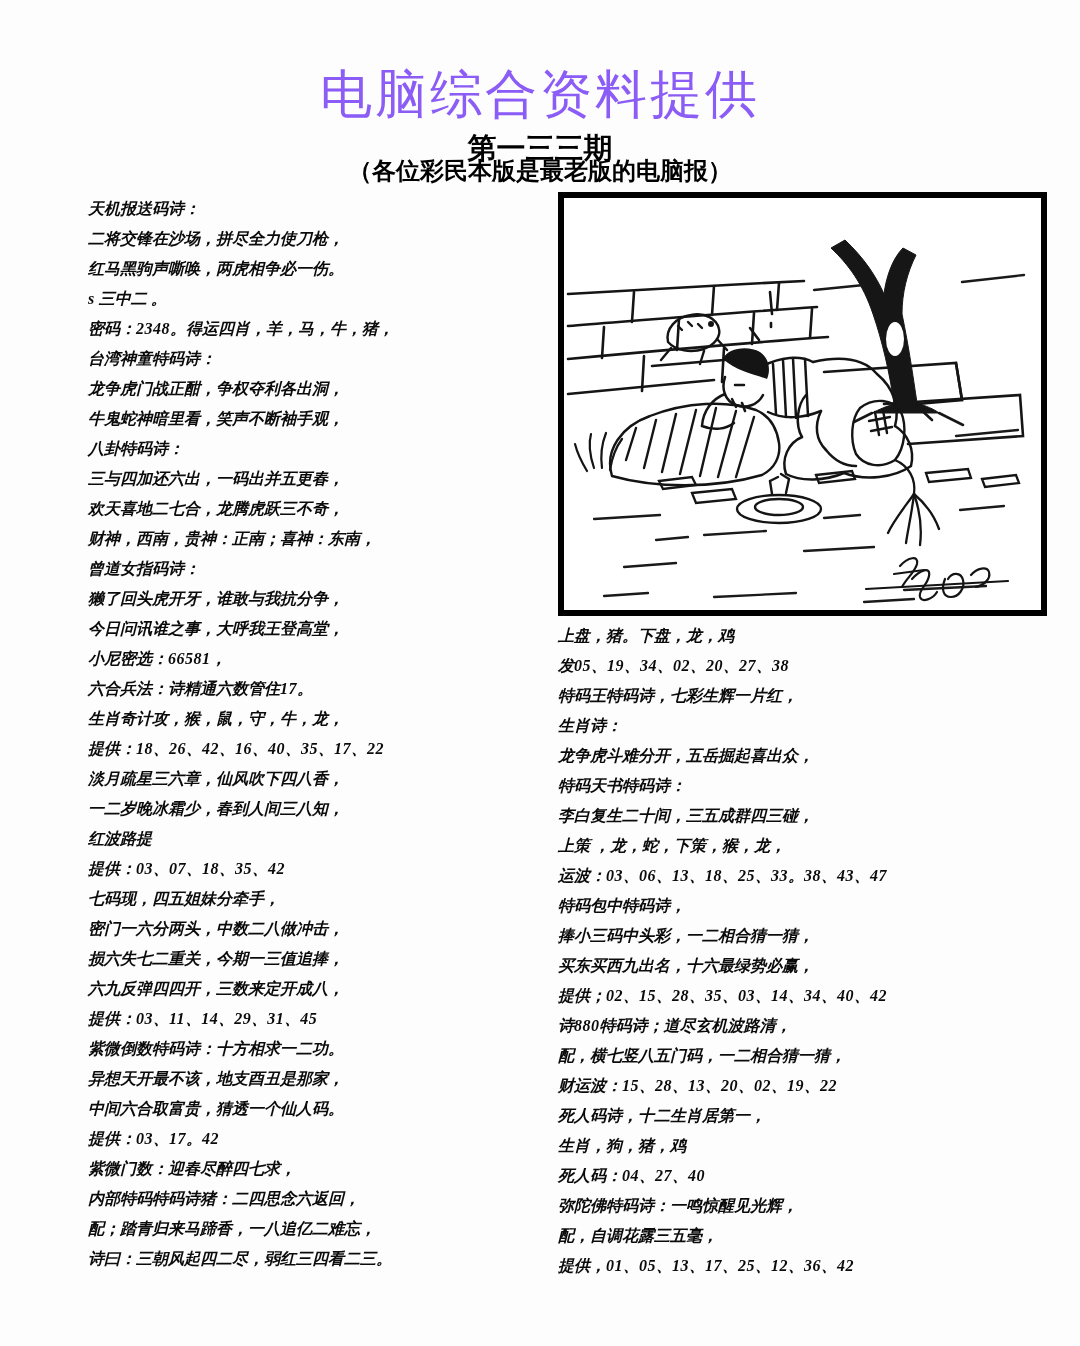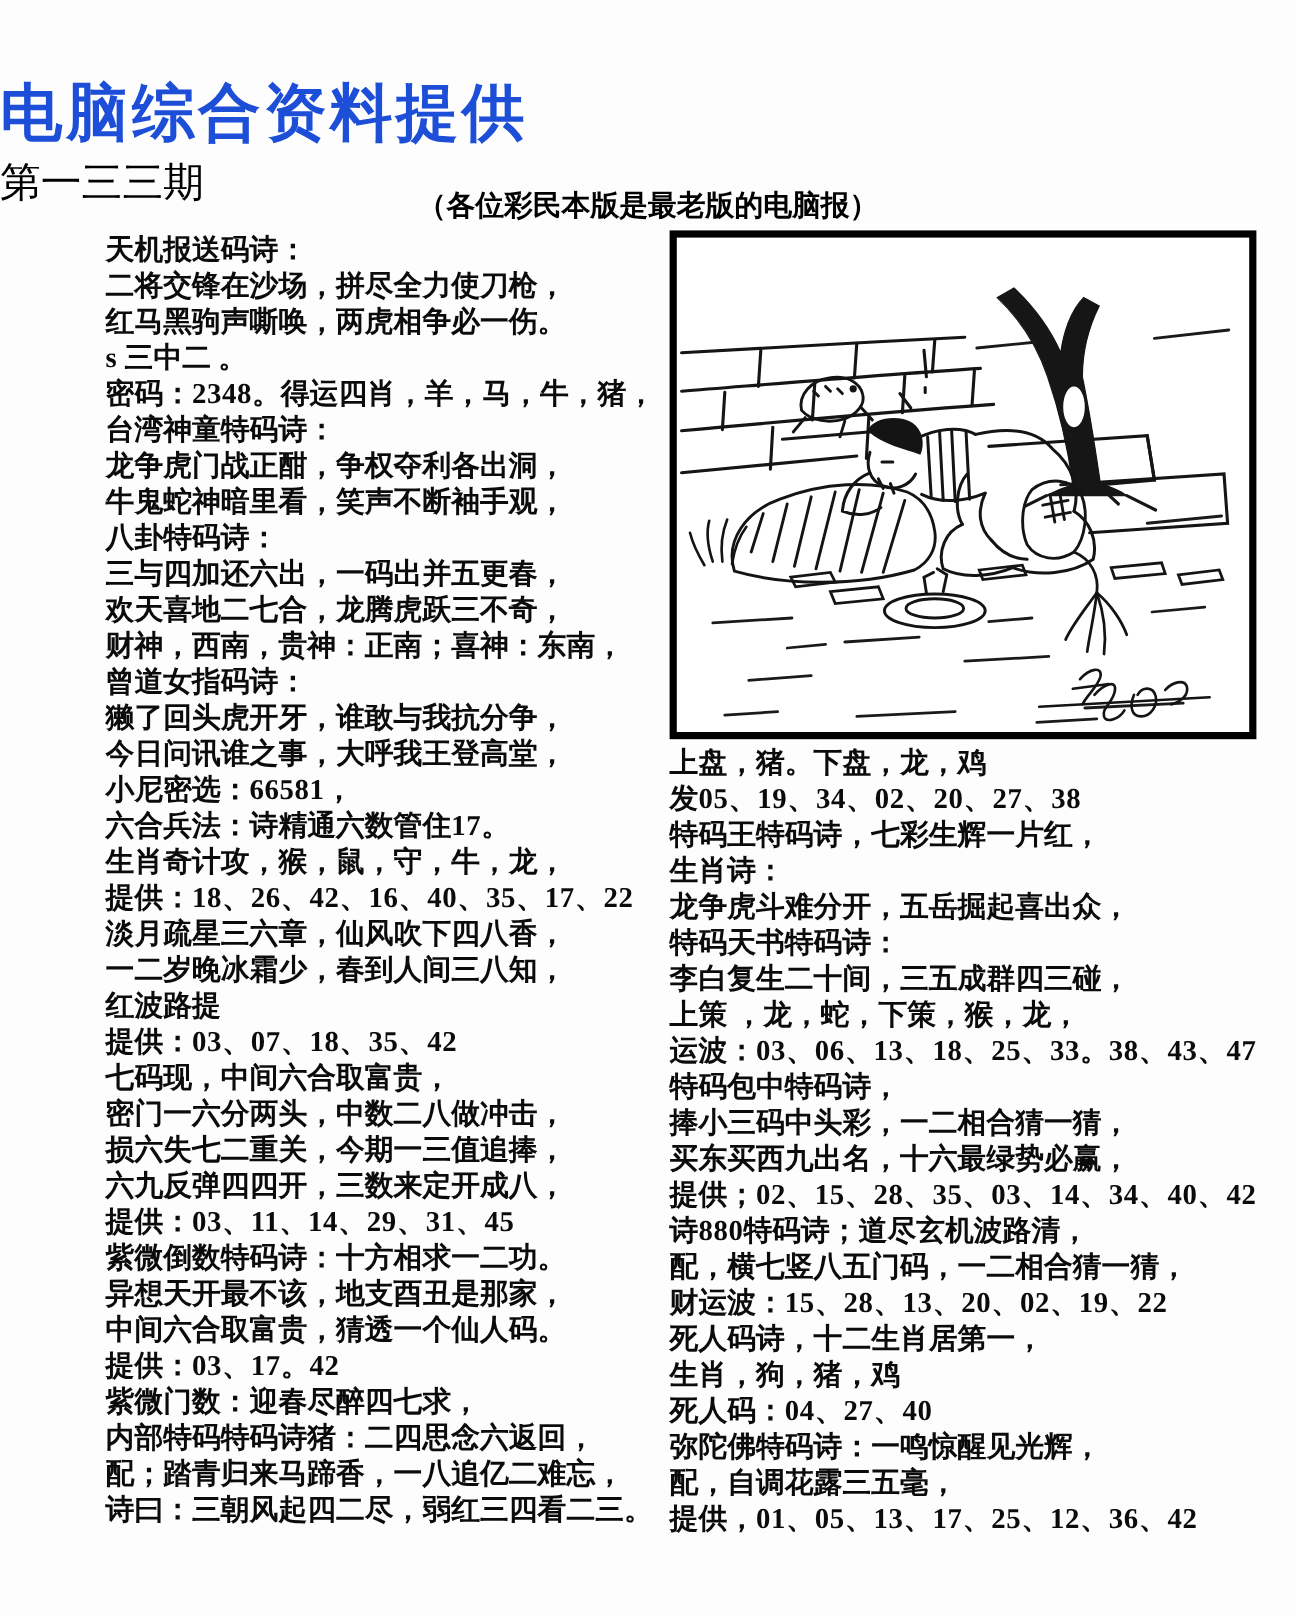--- a/index.html
+++ b/index.html
@@ -2,36 +2,36 @@
 <html><head>
 <meta charset="utf-8">
 <style>
   html,body{margin:0;padding:0;}
   body{
     width:1080px;height:1346px;background:#fdfdfd;color:#000;
     font-family:"Liberation Serif","DejaVu Serif",serif;
     position:relative;overflow:hidden;
   }
   .title{
-    position:absolute;top:60px;left:0;width:100%;
+    position:absolute;top:60px;left:0;width:100%;text-align:center;
     font-family:"Liberation Sans","DejaVu Sans",sans-serif;
-    font-size:52px;font-weight:bold;letter-spacing:3px;color:#1d4ed8;
+    font-size:52px;font-weight:normal;letter-spacing:3px;color:#8b5cf6;
   }
   .issue{
-    position:absolute;top:129px;left:0;width:100%;
+    position:absolute;top:129px;left:0;width:100%;text-align:center;
     font-family:"Liberation Sans","DejaVu Sans",sans-serif;
-    font-size:34px;font-weight:normal;
+    font-size:29px;font-weight:bold;
   }
   .note{
     position:absolute;top:155px;left:0;width:100%;text-align:center;
     font-family:"Liberation Sans","DejaVu Sans",sans-serif;
     font-size:24px;font-weight:bold;
   }
   .col{
-    font-size:24px;font-weight:bold;color:#0b0b0b;
+    font-size:16px;font-weight:bold;color:#0b0b0b;font-style:italic;
   }
   .col .line{height:30px;line-height:30px;white-space:nowrap;}
   .col .line b{font-weight:bold;letter-spacing:0.5px;}
   .col-left{position:absolute;left:88px;top:194px;width:478px;}
   .col-right{position:absolute;left:558px;top:621px;width:516px;}
   .illo{
     position:absolute;left:558px;top:192px;width:489px;height:424px;
     border:6px solid #000;box-sizing:border-box;background:#fff;
   }
   .illo svg{display:block;}
@@ -62,21 +62,21 @@
       <div class="line">獭了回头虎开牙，谁敢与我抗分争，</div>
       <div class="line">今日问讯谁之事，大呼我王登高堂，</div>
       <div class="line">小尼密选：<b>66581</b>，</div>
       <div class="line">六合兵法：诗精通六数管住<b>17</b>。</div>
       <div class="line">生肖奇计攻，猴，鼠，守，牛，龙，</div>
       <div class="line">提供：<b>18</b>、<b>26</b>、<b>42</b>、<b>16</b>、<b>40</b>、<b>35</b>、<b>17</b>、<b>22</b></div>
       <div class="line">淡月疏星三六章，仙风吹下四八香，</div>
       <div class="line">一二岁晚冰霜少，春到人间三八知，</div>
       <div class="line">红波路提</div>
       <div class="line">提供：<b>03</b>、<b>07</b>、<b>18</b>、<b>35</b>、<b>42</b></div>
-      <div class="line">七码现，中间六合取富贵，</div>
+      <div class="line">七码现，四五姐妹分牵手，</div>
       <div class="line">密门一六分两头，中数二八做冲击，</div>
       <div class="line">损六失七二重关，今期一三值追捧，</div>
       <div class="line">六九反弹四四开，三数来定开成八，</div>
       <div class="line">提供：<b>03</b>、<b>11</b>、<b>14</b>、<b>29</b>、<b>31</b>、<b>45</b></div>
       <div class="line">紫微倒数特码诗：十方相求一二功。</div>
       <div class="line">异想天开最不该，地支酉丑是那家，</div>
       <div class="line">中间六合取富贵，猜透一个仙人码。</div>
       <div class="line">提供：<b>03</b>、<b>17</b>。<b>42</b></div>
       <div class="line">紫微门数：迎春尽醉四七求，</div>
       <div class="line">内部特码特码诗猪：二四思念六返回，</div>

